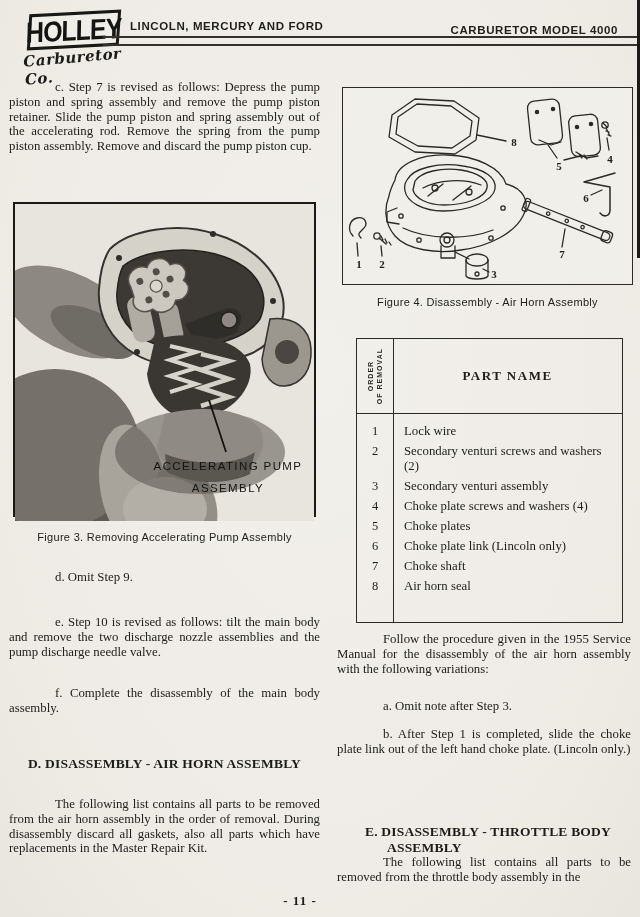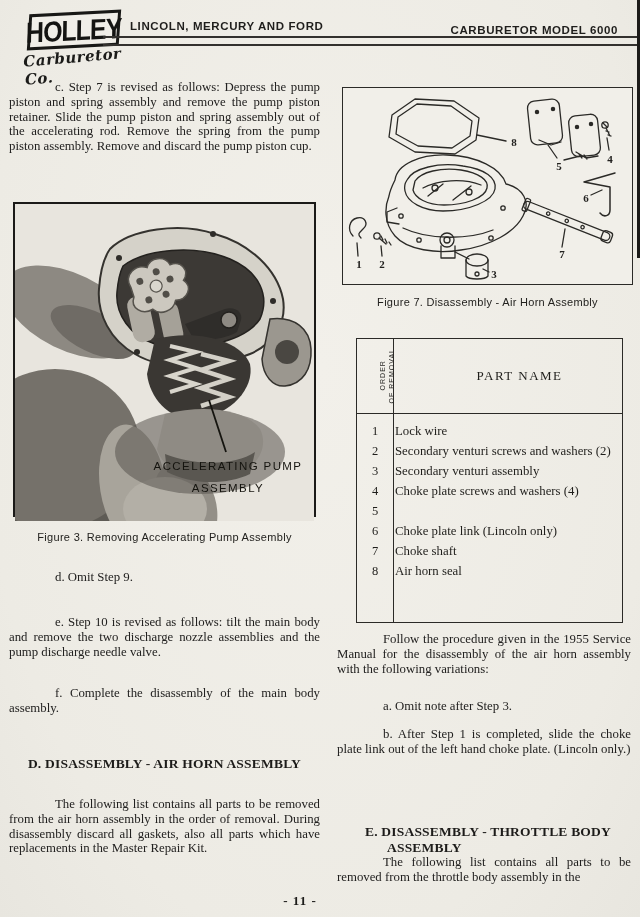--- a/index.html
+++ b/index.html
@@ -45,52 +45,52 @@
   .fig3-box { position:absolute; left:13px; top:202px; width:303px; height:315px;
               border:2px solid #1b1a18; background:#e8e5de; }
   .fig4-box { position:absolute; left:342px; top:87px; width:291px; height:198px;
               border:1.6px solid #2b2a27; background:#f1efe9; }
 
   
   .parts-table { position:absolute; left:356px; top:338px; width:267px; height:285px;
                  border:1.6px solid #2b2a27; }
   .pt-divider { position:absolute; left:36px; top:0; bottom:0; width:1.3px; background:#2b2a27; }
   .pt-hline   { position:absolute; left:0; right:0; top:74px; height:1.3px; background:#2b2a27; }
-  .pt-header  { position:absolute; left:12px; top:0; width:100%; height:74px; display:flex; }
+  .pt-header  { position:absolute; left:0; top:0; width:100%; height:74px; display:flex;font-weight:bold; }
   .pt-order-h { width:36px; display:flex; align-items:center; justify-content:center; }
   .pt-order-h span { writing-mode:vertical-rl; transform:rotate(180deg);
                      font-family:"Liberation Sans", sans-serif; font-size:7px; letter-spacing:1px;
                      white-space:pre-line; text-align:center; line-height:9px; color:#2a2926; }
   .pt-name-h  { flex:1; display:flex; align-items:center; justify-content:center;
                 font-size:13px; letter-spacing:1.5px; color:#1f1e1b; }
   .pt-body    { position:absolute; left:0; top:76px; width:100%; padding-top:9px; }
   .pt-row     { display:flex; margin-bottom:5px; }
   .pt-order   { width:36px; text-align:center; font-size:12.5px; line-height:15px; color:#1f1e1b; flex:none; }
-  .pt-name    { flex:1; padding-left:2px; padding-right:8px; font-size:12.8px; line-height:15px; color:#1f1e1b; }
+  .pt-name    { flex:1; padding-left:11px; padding-right:8px; font-size:12.8px; line-height:15px; color:#1f1e1b; }
 
   .footer-page-num { position:absolute; left:270px; top:893px; width:60px; text-align:center;
                      font-size:13px; font-weight:bold; letter-spacing:1px; color:#1d1c1a; }
 
   svg text { font-family:"Liberation Serif", serif; }
   .f4-num { font-size:11px; font-weight:bold; fill:#22211f; }
   .f3-callout { font-family:"Liberation Sans", sans-serif; font-size:11.5px; letter-spacing:1.4px; fill:#15140f; }
 </style>
 </head>
 <body>
 
 <div class="page">
 
   <div class="logo">
     <div class="logo-box">
       <span class="logo-word">HOLLEY</span>
     </div>
     <div class="logo-script">Carburetor Co.</div>
   </div>
   <div class="hdr-left-title">LINCOLN, MERCURY AND FORD</div>
-  <div class="hdr-right-title">CARBURETOR MODEL 6000</div>
+  <div class="hdr-right-title">CARBURETOR MODEL 4000</div>
   <div class="hdr-rule-1"></div>
   <div class="hdr-rule-2"></div>
   <div class="scan-edge"></div>
 
   <div class="body-text indent lcol" style="top:80px;">c.  Step 7 is revised as follows:  Depress the pump piston and spring assembly and remove the pump piston retainer.  Slide the pump piston and spring assembly out of the accelerating rod.  Remove the spring from the pump piston assembly.  Remove and discard the pump piston cup.</div>
 
   <div class="fig3-box">
     <svg width="299" height="317" viewBox="0 0 299 317">
       <rect x="0" y="0" width="299" height="317" fill="#e8e5de"></rect>
 
@@ -240,21 +240,21 @@
         <text class="f4-num" x="39" y="180" text-anchor="middle">2</text>
         <text class="f4-num" x="151" y="190" text-anchor="middle">3</text>
         <text class="f4-num" x="267" y="75" text-anchor="middle">4</text>
         <text class="f4-num" x="216" y="82" text-anchor="middle">5</text>
         <text class="f4-num" x="243" y="114" text-anchor="middle">6</text>
         <text class="f4-num" x="219" y="170" text-anchor="middle">7</text>
         <text class="f4-num" x="171" y="58" text-anchor="middle">8</text>
       </g>
     </svg>
   </div>
-  <div class="caption" style="left:342px; top:296px; width:291px;">Figure 7.  Disassembly - Air Horn Assembly</div>
+  <div class="caption" style="left:342px; top:296px; width:291px;">Figure 4.  Disassembly - Air Horn Assembly</div>
 
   <div class="parts-table">
     <div class="pt-divider"></div>
     <div class="pt-hline"></div>
     <div class="pt-header">
       <div class="pt-order-h">
         <span>ORDER
 OF REMOVAL</span>
       </div>
       <div class="pt-name-h">PART NAME</div>
@@ -271,20 +271,21 @@
       <div class="pt-row">
         <div class="pt-order">3</div>
         <div class="pt-name">Secondary venturi assembly</div>
       </div>
       <div class="pt-row">
         <div class="pt-order">4</div>
         <div class="pt-name">Choke plate screws and washers (4)</div>
       </div>
       <div class="pt-row">
         <div class="pt-order">5</div>
+        <div class="pt-name">Choke plates</div>
       </div>
       <div class="pt-row">
         <div class="pt-order">6</div>
         <div class="pt-name">Choke plate link (Lincoln only)</div>
       </div>
       <div class="pt-row">
         <div class="pt-order">7</div>
         <div class="pt-name">Choke shaft</div>
       </div>
       <div class="pt-row">

